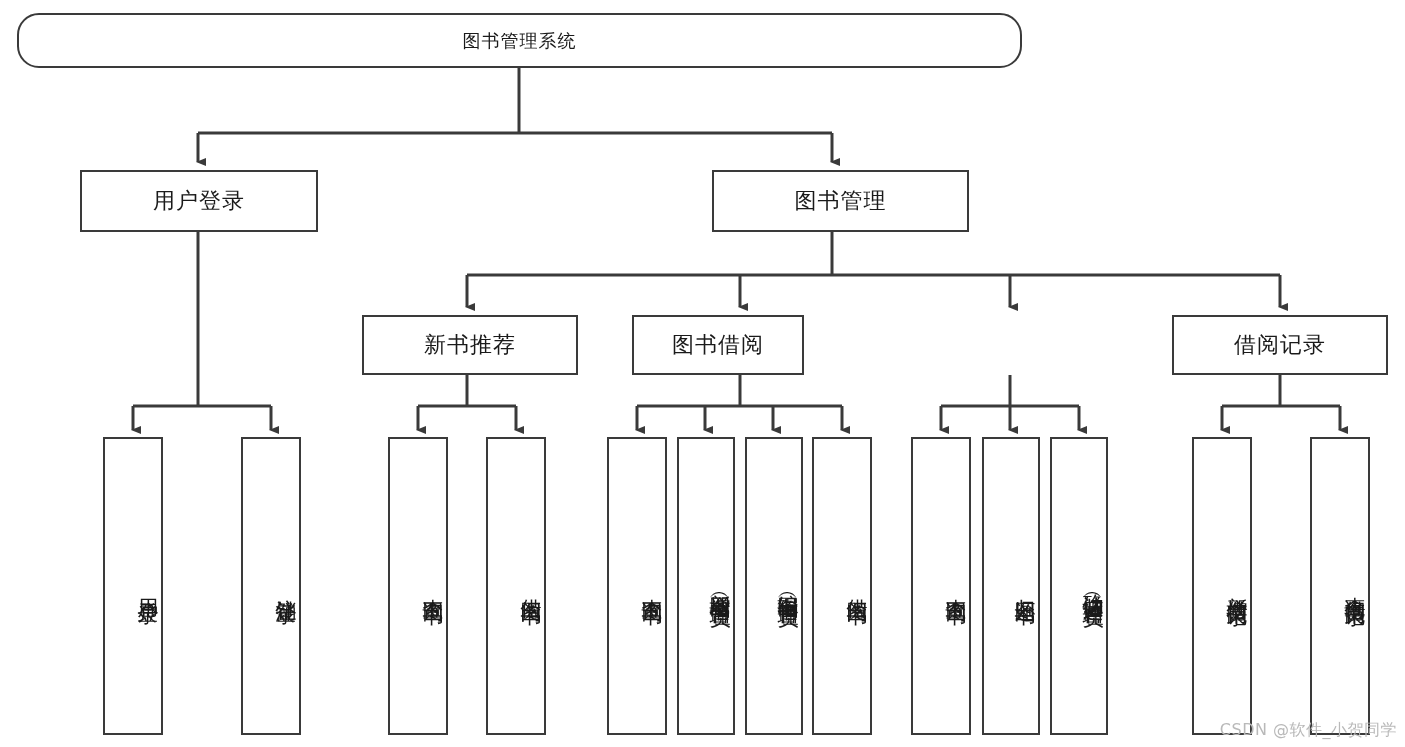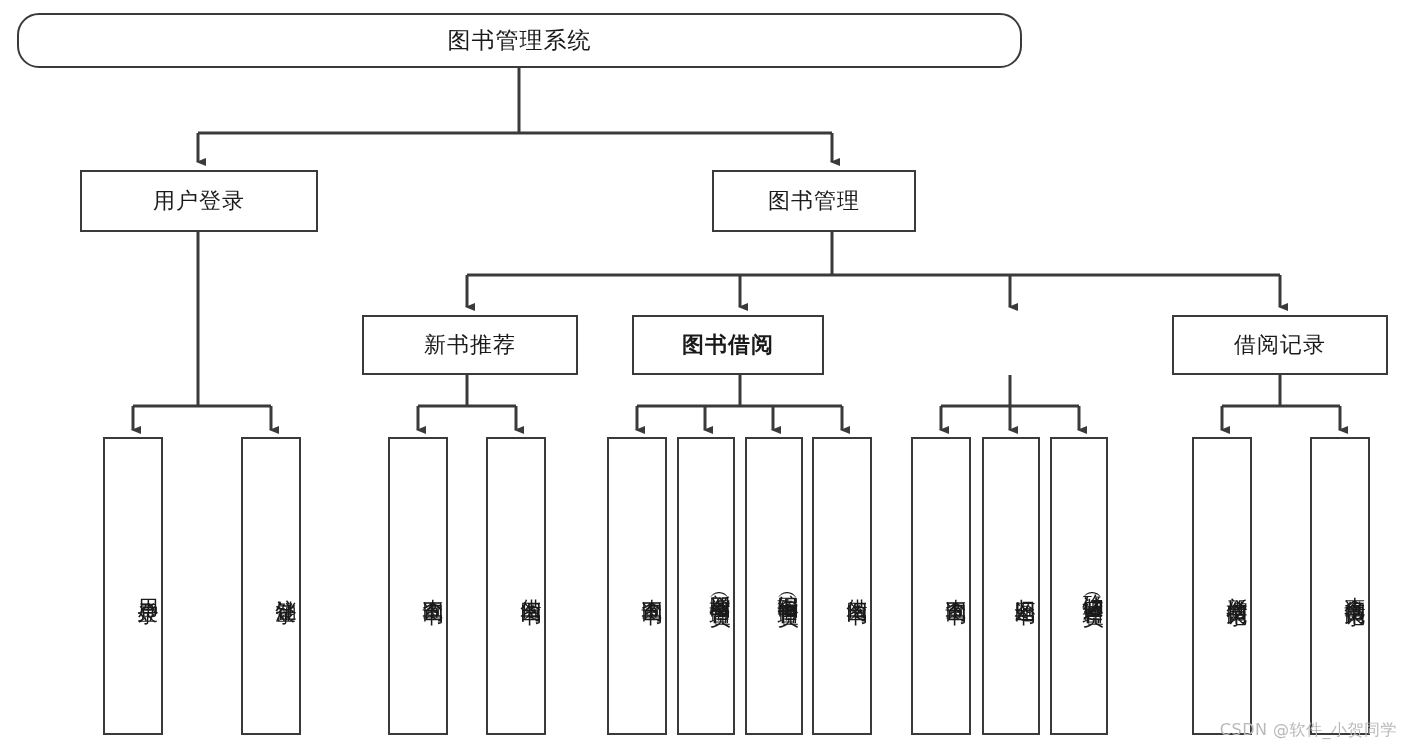--- a/index.html
+++ b/index.html
@@ -40,21 +40,21 @@
     letter-spacing: 2px;
     padding: 10px 0;
     align-items: flex-start;
     justify-content: center;
   }
   .node.vert .vtext {
     writing-mode: vertical-rl;
     text-orientation: upright;
     white-space: normal;
   }
-  #root-node { font-size: 23px; border-radius: 22px; }
+  #root-node { font-size: 18px; border-radius: 22px; }
   svg.edges {
     position: absolute;
     left: 0;
     top: 0;
     width: 1405px;
     height: 747px;
     pointer-events: none;
   }
   .watermark {
     position: absolute;
@@ -122,29 +122,29 @@
   </svg>
 
   <div class="node horiz" id="root-node" style="left:17px; top:13px; width:1005px; height:55px;">
     <span>图书管理系统</span>
   </div>
 
   <div class="node horiz" style="left:80px; top:170px; width:238px; height:62px;">
     <span>用户登录</span>
   </div>
 
-  <div class="node horiz" style="left:712px; top:170px; width:204px; height:62px;">
+  <div class="node horiz" style="left:712px; top:170px; width:257px; height:62px;">
     <span>图书管理</span>
   </div>
 
   <div class="node horiz" style="left:362px; top:315px; width:216px; height:60px;justify-content:center;">
     <span>新书推荐</span>
   </div>
 
-  <div class="node horiz" style="left:632px; top:315px; width:192px; height:60px;font-weight:bold;">
+  <div class="node horiz" style="left:632px; top:315px; width:172px; height:60px;">
     <span>图书借阅</span>
   </div>
 
 
   <div class="node horiz" style="left:1172px; top:315px; width:216px; height:60px;">
     <span>借阅记录</span>
   </div>
 
   <div class="node vert" style="left:103px; top:437px; width:60px; height:298px;">
     <span class="vtext">用户登录</span>

